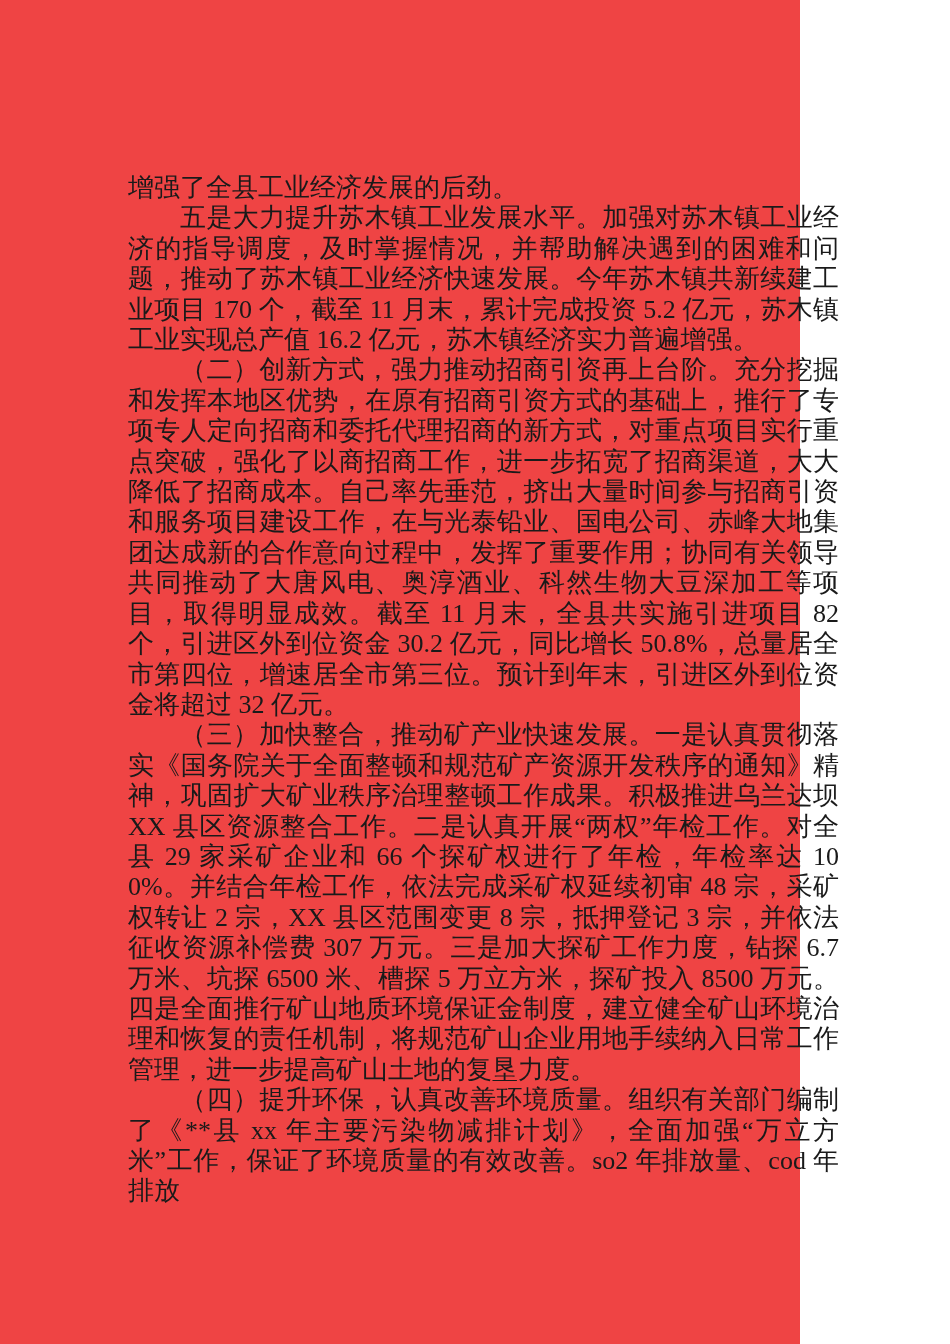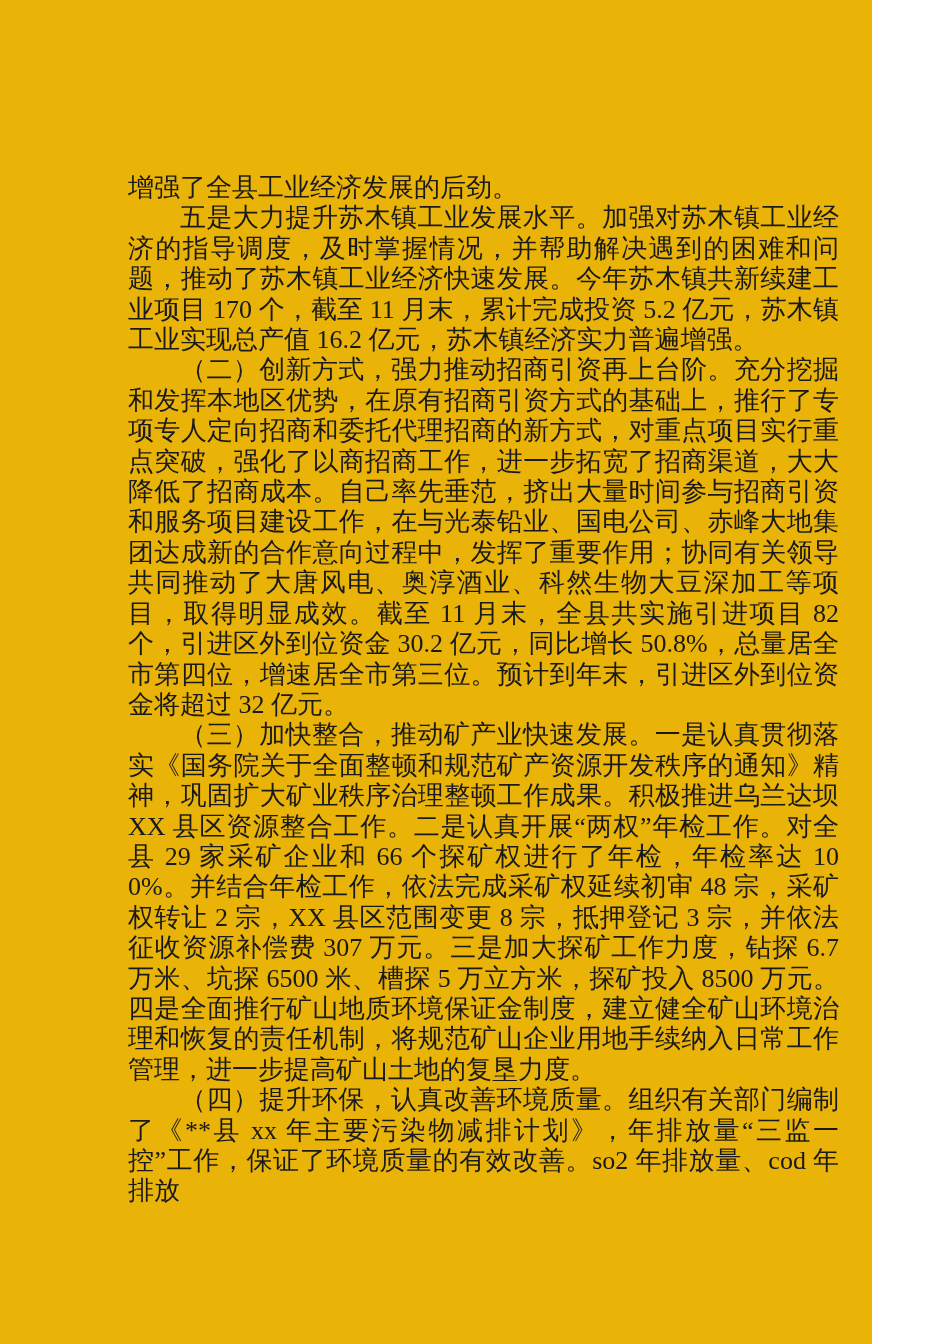--- a/index.html
+++ b/index.html
@@ -9,23 +9,23 @@
   body {
     width: 950px;
     height: 1344px;
     position: relative;
     overflow: hidden;
     font-family: "Liberation Serif", "DejaVu Serif", serif;
   }
   .page {
     position: absolute;
     left: 0; top: 0;
-    width: 872px;
+    width: 800px;
     height: 1344px;
-    background: #eab308;
+    background: #ef4444;
   }
   .text-block {
     position: absolute;
     left: 128px;
     top: 173px;
     width: 711px;
     color: #1a1a1a;
     font-size: 26px;
     line-height: 30.4px;
     text-align: justify;
@@ -41,15 +41,15 @@
 </style>
 </head>
 <body>
 
 <div class="page">
   <div class="text-block">
     <p>增强了全县工业经济发展的后劲。</p>
     <p class="indent">五是大力提升苏木镇工业发展水平。加强对苏木镇工业经济的指导调度，及时掌握情况，并帮助解决遇到的困难和问题，推动了苏木镇工业经济快速发展。今年苏木镇共新续建工业项目 170 个，截至 11 月末，累计完成投资 5.2 亿元，苏木镇工业实现总产值 16.2 亿元，苏木镇经济实力普遍增强。</p>
     <p class="indent">（二）创新方式，强力推动招商引资再上台阶。充分挖掘和发挥本地区优势，在原有招商引资方式的基础上，推行了专项专人定向招商和委托代理招商的新方式，对重点项目实行重点突破，强化了以商招商工作，进一步拓宽了招商渠道，大大降低了招商成本。自己率先垂范，挤出大量时间参与招商引资和服务项目建设工作，在与光泰铅业、国电公司、赤峰大地集团达成新的合作意向过程中，发挥了重要作用；协同有关领导共同推动了大唐风电、奥淳酒业、科然生物大豆深加工等项目，取得明显成效。截至 11 月末，全县共实施引进项目 82 个，引进区外到位资金 30.2 亿元，同比增长 50.8%，总量居全市第四位，增速居全市第三位。预计到年末，引进区外到位资金将超过 32 亿元。</p>
     <p class="indent">（三）加快整合，推动矿产业快速发展。一是认真贯彻落实《国务院关于全面整顿和规范矿产资源开发秩序的通知》精神，巩固扩大矿业秩序治理整顿工作成果。积极推进乌兰达坝 XX 县区资源整合工作。二是认真开展“两权”年检工作。对全县 29 家采矿企业和 66 个探矿权进行了年检，年检率达 100%。并结合年检工作，依法完成采矿权延续初审 48 宗，采矿权转让 2 宗，XX 县区范围变更 8 宗，抵押登记 3 宗，并依法征收资源补偿费 307 万元。三是加大探矿工作力度，钻探 6.7 万米、坑探 6500 米、槽探 5 万立方米，探矿投入 8500 万元。四是全面推行矿山地质环境保证金制度，建立健全矿山环境治理和恢复的责任机制，将规范矿山企业用地手续纳入日常工作管理，进一步提高矿山土地的复垦力度。</p>
-    <p class="indent">（四）提升环保，认真改善环境质量。组织有关部门编制了《**县 xx 年主要污染物减排计划》，年排放量“三监一控”工作，保证了环境质量的有效改善。so2 年排放量、cod 年排放</p>
+    <p class="indent">（四）提升环保，认真改善环境质量。组织有关部门编制了《**县 xx 年主要污染物减排计划》，全面加强“万立方米”工作，保证了环境质量的有效改善。so2 年排放量、cod 年排放</p>
   </div>
 </div>
 
 </body></html>

